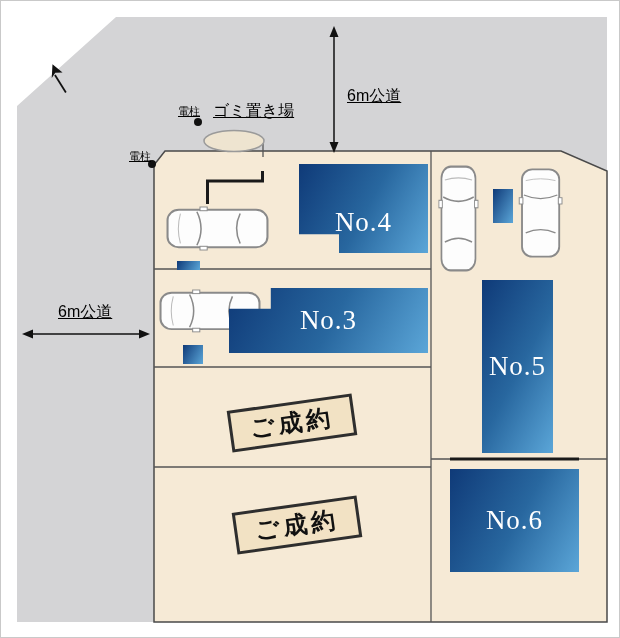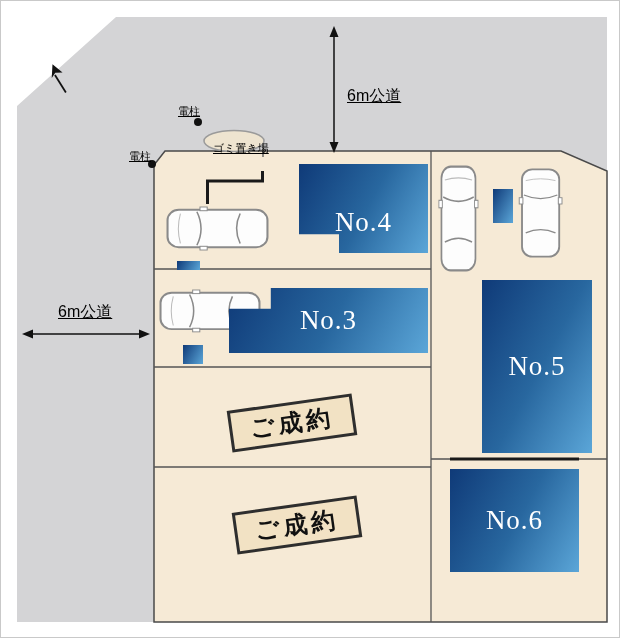--- a/index.html
+++ b/index.html
@@ -3,31 +3,31 @@
 <meta charset="utf-8">
 <style>
   html,body{margin:0;padding:0;background:#ffffff;}
   #plan{position:relative;width:620px;height:638px;background:#ffffff;border:1px solid #c9c9c9;
         box-sizing:border-box;overflow:hidden;font-family:"Liberation Sans",sans-serif;}
   #plan svg.bg{position:absolute;left:0;top:0;}
   .txt{position:absolute;color:#000;white-space:nowrap;text-decoration:underline;}
   .road-top-label{left:346px;top:85px;font-size:16px;}
   .road-left-label{left:57px;top:301px;font-size:16px;}
   .pole-top-label{left:177px;top:103px;font-size:11px;}
-  .garbage-label{left:212px;top:100px;font-size:11px;margin-top:40px;}
+  .garbage-label{left:212px;top:100px;font-size:16px;}
   .pole-corner-label{left:128px;top:148px;font-size:11px;}
   .lot{position:absolute;display:flex;align-items:center;justify-content:center;
        background:linear-gradient(118deg,#0f3a78 0%,#28679f 52%,#5ba6d8 100%);
        color:#fff;font-family:"Liberation Serif",serif;box-sizing:border-box;}
   .lot .lot-label{font-size:27px;letter-spacing:1px;}
   .no4{left:298px;top:163px;width:129px;height:89px;padding-top:27px;
        clip-path:polygon(0 0,100% 0,100% 100%,31% 100%,31% 79%,0 79%);}
   .no3{left:228px;top:287px;width:199px;height:65px;
        clip-path:polygon(21% 0,100% 0,100% 100%,0 100%,0 32%,21% 32%);}
-  .no5{left:481px;top:279px;width:110px;height:173px;}
+  .no5{left:481px;top:279px;width:71px;height:173px;}
   .no6{left:449px;top:468px;width:129px;height:103px;align-items:center;}
   .mini{position:absolute;background:linear-gradient(118deg,#0f3a78,#5ba6d8);}
   .mini.a{left:176px;top:260px;width:23px;height:9px;}
   .mini.b{left:182px;top:344px;width:20px;height:19px;}
   .mini.c{left:492px;top:188px;width:20px;height:34px;}
   .stamp{position:absolute;width:126px;height:42px;display:flex;align-items:center;justify-content:center;
          background:#f2e2c4;border:3px solid #2e2e2e;transform:rotate(-8deg);
          font-family:"Liberation Serif",serif;font-weight:bold;font-size:24px;letter-spacing:4px;
          color:#111;box-sizing:border-box;}
   .s1{left:228px;top:401px;}

